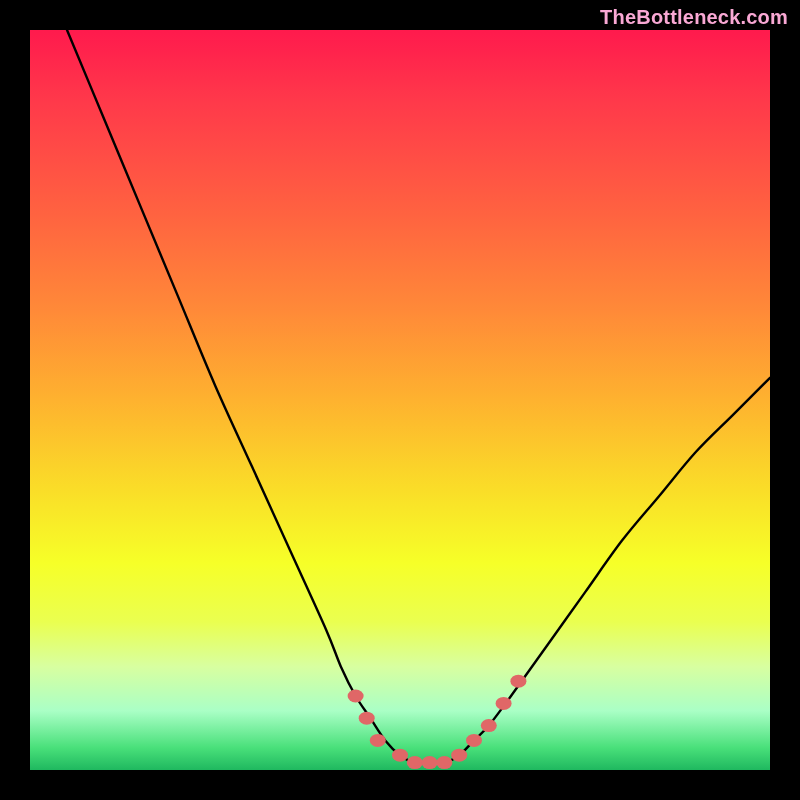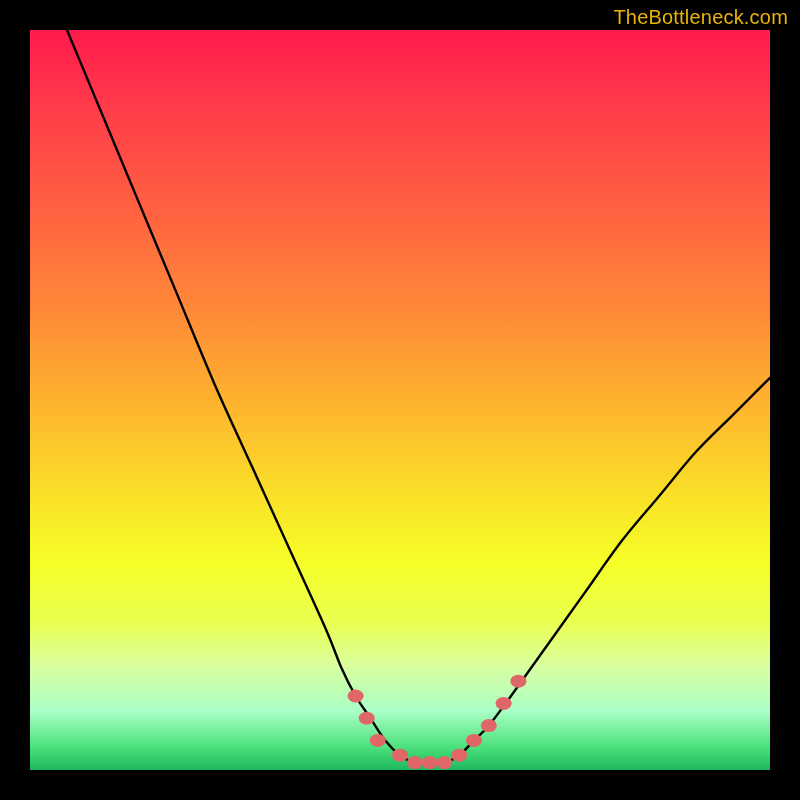--- a/index.html
+++ b/index.html
@@ -38,23 +38,23 @@
       #d8ffa0 86%,
       #aaffc6 92%,
       #49e07a 97%,
       #1fb85f 100%
     );
   }
   .watermark {
     position: absolute;
     top: 6px;
     right: 12px;
-    color: #eab308;
+    color: #f9a8d4;
     font-size: 20px;
-    font-weight: 400;
+    font-weight: 700;
     letter-spacing: 0.2px;
   }
   svg.curve {
     position: absolute;
     left: 0;
     top: 0;
     width: 740px;
     height: 740px;
     overflow: visible;
   }

